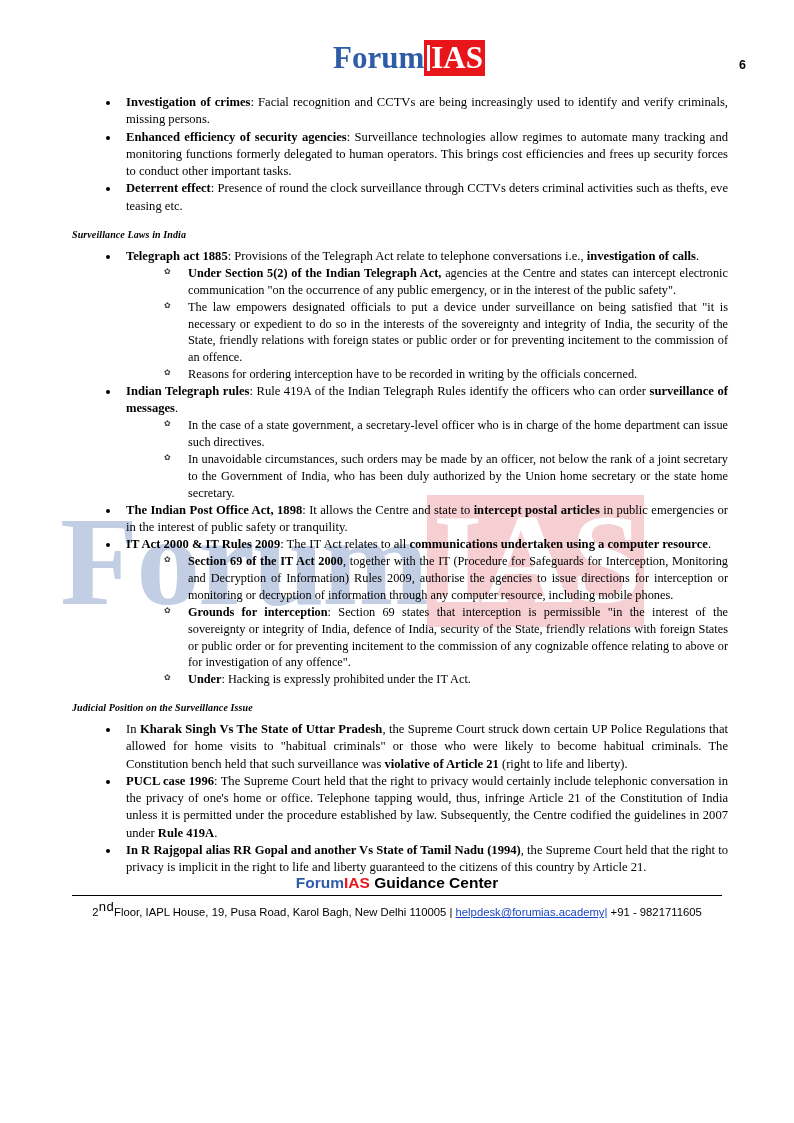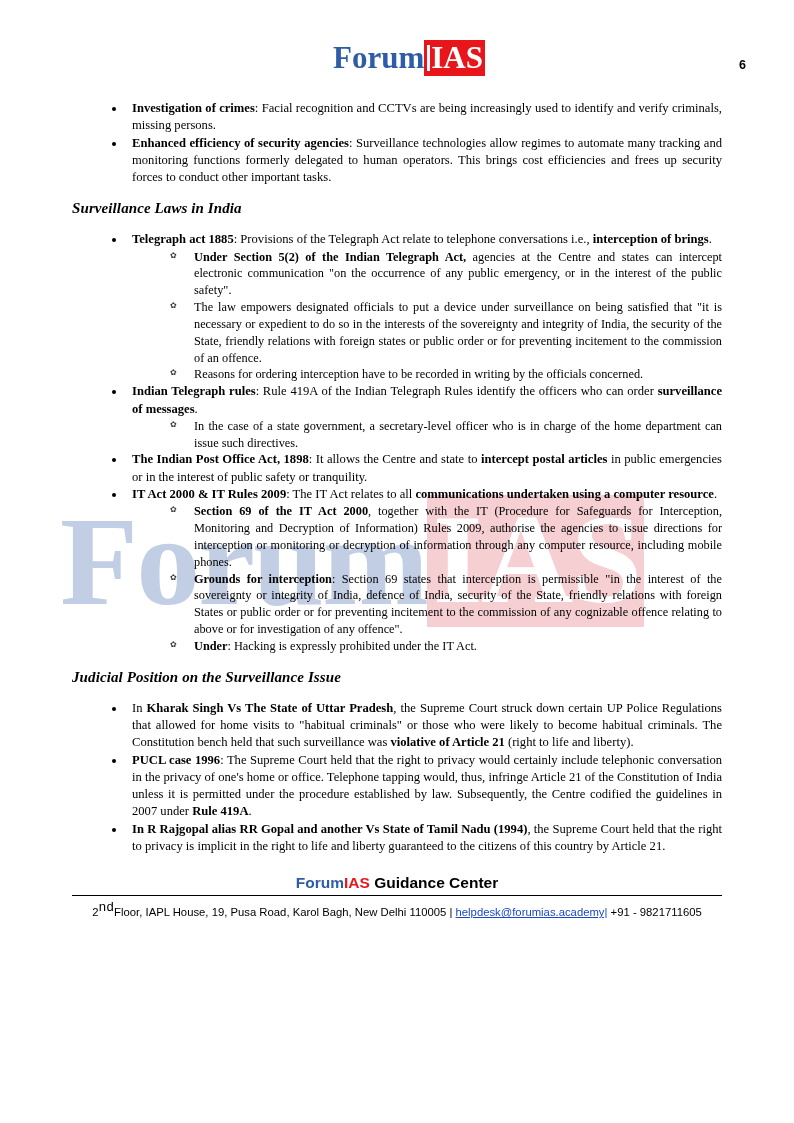--- a/index.html
+++ b/index.html
@@ -93,27 +93,27 @@
 
   
   #content {
     position: relative;
     z-index: 2;
     padding: 0 58px 0 66px;
   }
   .sec-head {
     font-style: italic;
     font-weight: bold;
-    font-size: 15px;
+    font-size: 10px;
     margin: 14px 0 3px 6px;
     letter-spacing: 0.1px;
   }
   ul.lvl1 {
     list-style: none;
-    margin: 14px;
+    margin: 8px;
     padding: 0 0 0 30px;
   }
   ul.lvl1 > li {
     position: relative;
     font-size: 12.6px;
     line-height: 1.37;
     text-align: justify;
     margin: 0 0 0 0;
     padding-left: 22px;
     padding-right: 0;
@@ -205,37 +205,39 @@
       <span class="brand-forum">Forum</span><span class="brand-ias"><span class="brand-bar"></span><span>IAS</span></span>
     </div>
     <div id="page-number">6</div>
   </div>
 
   <div id="content">
 
     <ul class="lvl1">
       <li><b>Investigation of crimes</b><span class="t">: Facial recognition and CCTVs are being increasingly used to identify and verify criminals, missing persons.</span></li>
       <li><b>Enhanced efficiency of security agencies</b><span class="t">: Surveillance technologies allow regimes to automate many tracking and monitoring functions formerly delegated to human operators. This brings cost efficiencies and frees up security forces to conduct other important tasks.</span></li>
+      <li><b>Deterrent effect</b><span class="t">: Presence of round the clock surveillance through CCTVs deters criminal activities such as thefts, eve teasing etc.</span></li>
     </ul>
 
     <div class="sec-head">Surveillance Laws in India</div>
 
     <ul class="lvl1">
       <li>
-        <b>Telegraph act 1885</b><span class="t">: Provisions of the Telegraph Act relate to telephone conversations i.e., </span><b>interception of brings</b><span class="t">.</span>
+        <b>Telegraph act 1885</b><span class="t">: Provisions of the Telegraph Act relate to telephone conversations i.e., </span><b>investigation of calls</b><span class="t">.</span>
         <ul class="lvl2">
           <li><b>Under Section 5(2) of the Indian Telegraph Act,</b><span class="t"> agencies at the Centre and states can intercept electronic communication "on the occurrence of any public emergency, or in the interest of the public safety".</span></li>
           <li><span class="t">The law empowers designated officials to put a device under surveillance on being satisfied that "it is necessary or expedient to do so in the interests of the sovereignty and integrity of India, the security of the State, friendly relations with foreign states or public order or for preventing incitement to the commission of an offence.</span></li>
           <li><span class="t">Reasons for ordering interception have to be recorded in writing by the officials concerned.</span></li>
         </ul>
       </li>
       <li>
         <b>Indian Telegraph rules</b><span class="t">: Rule 419A of the Indian Telegraph Rules identify the officers who can order </span><b>surveillance of messages</b><span class="t">.</span>
         <ul class="lvl2">
           <li><span class="t">In the case of a state government, a secretary-level officer who is in charge of the home department can issue such directives.</span></li>
+          <li><span class="t">In unavoidable circumstances, such orders may be made by an officer, not below the rank of a joint secretary to the Government of India, who has been duly authorized by the Union home secretary or the state home secretary.</span></li>
         </ul>
       </li>
       <li>
         <b>The Indian Post Office Act, 1898</b><span class="t">: It allows the Centre and state to </span><b>intercept postal articles</b><span class="t"> in public emergencies or in the interest of public safety or tranquility.</span>
       </li>
       <li>
         <b>IT Act 2000 &amp; IT Rules 2009</b><span class="t">: The IT Act relates to all </span><b>communications undertaken using a computer resource</b><span class="t">.</span>
         <ul class="lvl2">
           <li><b>Section 69 of the IT Act 2000</b><span class="t">, together with the IT (Procedure for Safeguards for Interception, Monitoring and Decryption of Information) Rules 2009, authorise the agencies to issue directions for interception or monitoring or decryption of information through any computer resource, including mobile phones.</span></li>
           <li><b>Grounds for interception</b><span class="t">: Section 69 states that interception is permissible "in the interest of the sovereignty or integrity of India, defence of India, security of the State, friendly relations with foreign States or public order or for preventing incitement to the commission of any cognizable offence relating to above or for investigation of any offence".</span></li>

